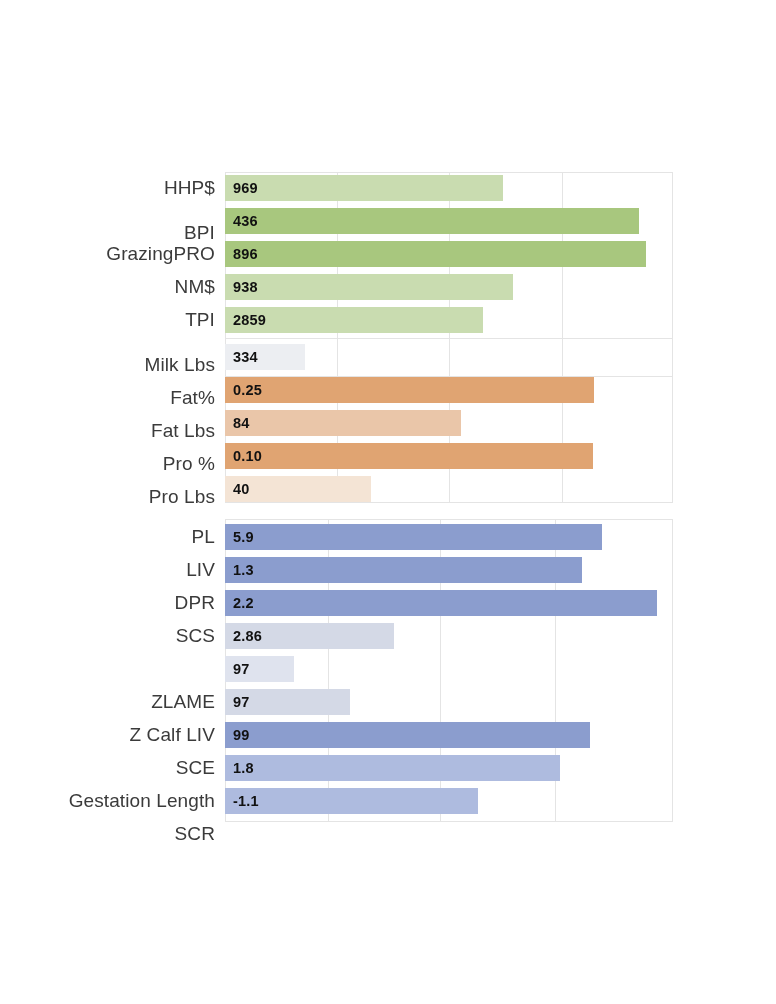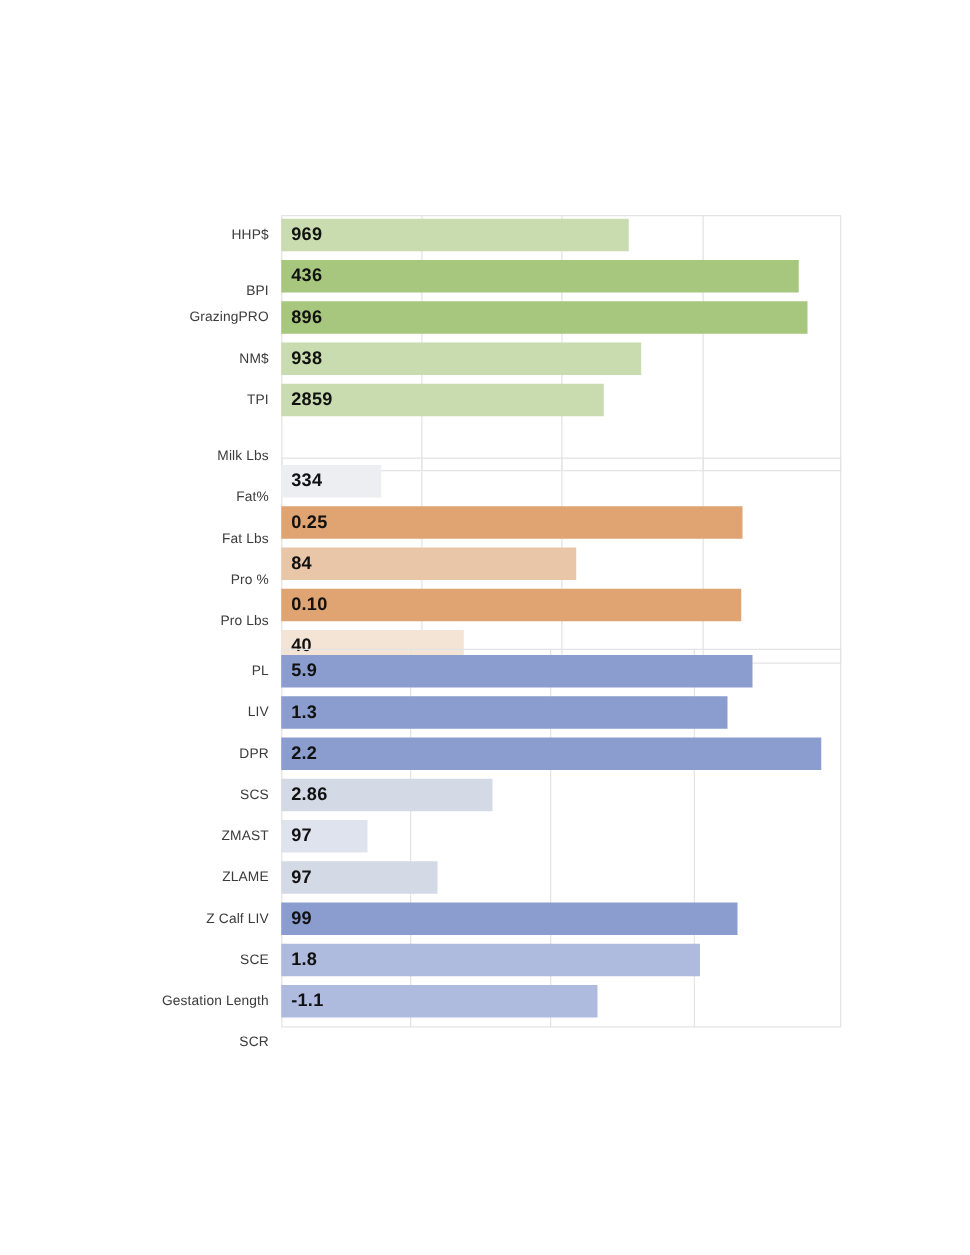--- a/index.html
+++ b/index.html
@@ -74,21 +74,21 @@
     letter-spacing: 0.2px;
   }
 
   .cat-label {
     position: absolute;
     right: 0;
     height: 26px;
     line-height: 26px;
     width: 215px;
     text-align: right;
-    font-size: 11px;
+    font-size: 19px;
     color: #3b3b3b;
     white-space: nowrap;
     padding-right: 10px;
     box-sizing: border-box;
     letter-spacing: 0.1px;
   }
 
   .labels-col {
     position: absolute;
     left: 0;
@@ -137,21 +137,21 @@
   </div>
 
   <div class="labels-col" style="top:352px;height:165px;">
     <div class="cat-label" style="top:0px;">Milk Lbs</div>
     <div class="cat-label" style="top:33px;">Fat%</div>
     <div class="cat-label" style="top:66px;">Fat Lbs</div>
     <div class="cat-label" style="top:132px;">Pro Lbs</div>
     <div class="cat-label" style="top:99px;">Pro %</div>
   </div>
 
-  <div class="panel" style="top:366px;height:165px;">
+  <div class="panel" style="top:338px;height:165px;">
     <div class="panel-frame"></div>
     <div class="gridline" style="left:112px;"></div>
     <div class="gridline" style="left:224px;"></div>
     <div class="gridline" style="left:337px;"></div>
 
     <div class="row" style="top:6px;">
       <div class="bar" style="width:80px;background:#eceef2;"></div>
       <div class="bar-value">334</div>
     </div>
     <div class="row" style="top:39px;">
@@ -170,21 +170,20 @@
       <div class="bar" style="width:146px;background:#f4e4d5;"></div>
       <div class="bar-value">40</div>
     </div>
   </div>
 
   <div class="labels-col" style="top:524px;height:300px;">
     <div class="cat-label" style="top:0px;">PL</div>
     <div class="cat-label" style="top:33px;">LIV</div>
     <div class="cat-label" style="top:66px;text-align:right;">DPR</div>
     <div class="cat-label" style="top:99px;">SCS</div>
-    <div class="cat-label" style="top:132px;">ZMAST</div>
     <div class="cat-label" style="top:165px;">ZLAME</div>
     <div class="cat-label" style="top:198px;">Z Calf LIV</div>
     <div class="cat-label" style="top:231px;">SCE</div>
     <div class="cat-label" style="top:264px;">Gestation Length</div>
     <div class="cat-label" style="top:297px;">SCR</div>
   </div>
 
   <div class="panel" style="top:519px;height:303px;">
     <div class="panel-frame"></div>
     <div class="gridline" style="left:103px;"></div>

